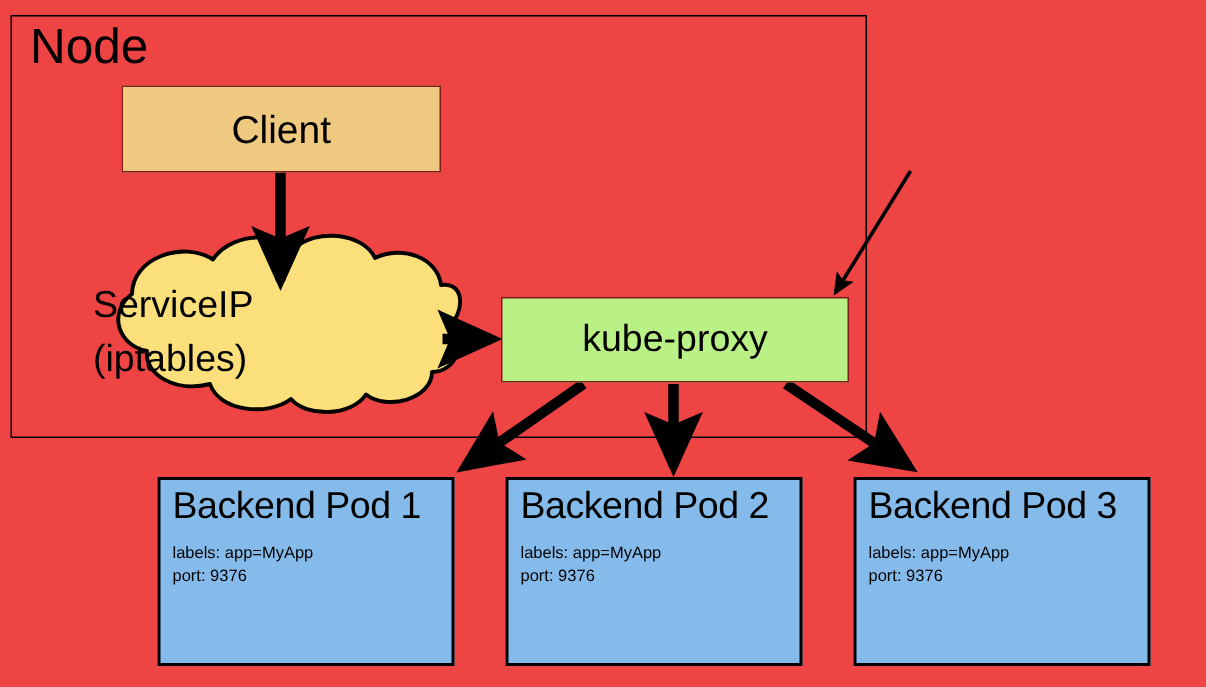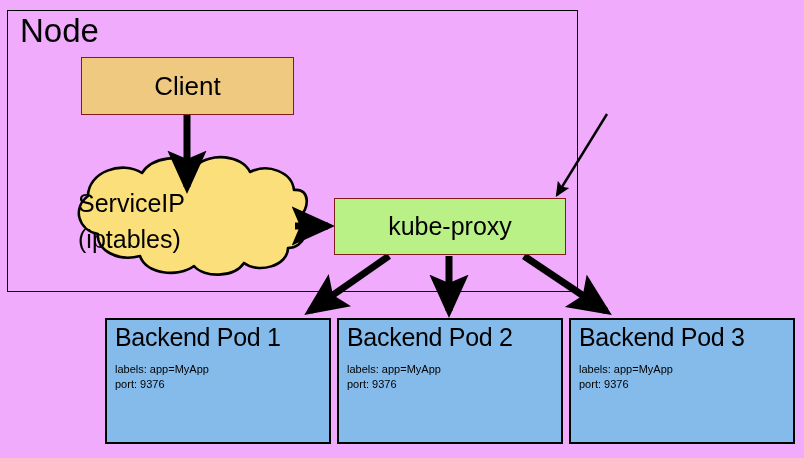--- a/index.html
+++ b/index.html
@@ -4,21 +4,21 @@
 <style>
   html, body {
     margin: 0;
     padding: 0;
     background: #ffffff;
   }
   #canvas {
     position: relative;
     width: 804px;
     height: 458px;
-    background: #f0abfc;
+    background: #ef4444;
     font-family: "Liberation Sans", sans-serif;
     overflow: hidden;
   }
   .svg-layer {
     position: absolute;
     left: 0;
     top: 0;
     width: 804px;
     height: 458px;
   }
@@ -67,21 +67,21 @@
   .box-kubeproxy {
     left: 334px;
     top: 198px;
     width: 232px;
     height: 57px;
     font-size: 25px;
   }
   .pod {
     position: absolute;
     top: 318px;
-    width: 226px;
+    width: 198px;
     height: 126px;
     border: 2px solid #000000;
     box-sizing: border-box;
     padding: 3px 8px 0 8px;
     color: #000000;
   }
   .pod-1 { left: 105px; }
   .pod-2 { left: 337px; }
   .pod-3 { left: 569px; }
   .pod-title {
@@ -97,21 +97,20 @@
     white-space: nowrap;
   }
   .cloud-text {
     position: absolute;
     left: 62px;
     top: 186px;
     font-size: 25px;
     line-height: 1.42;
     color: #000000;
     white-space: nowrap;
-    margin-left: 16px;
   }
 </style>
 </head>
 <body>
 
 <div id="canvas">
 
   <div class="node-container"></div>
   <div class="node-label">Node</div>
 

